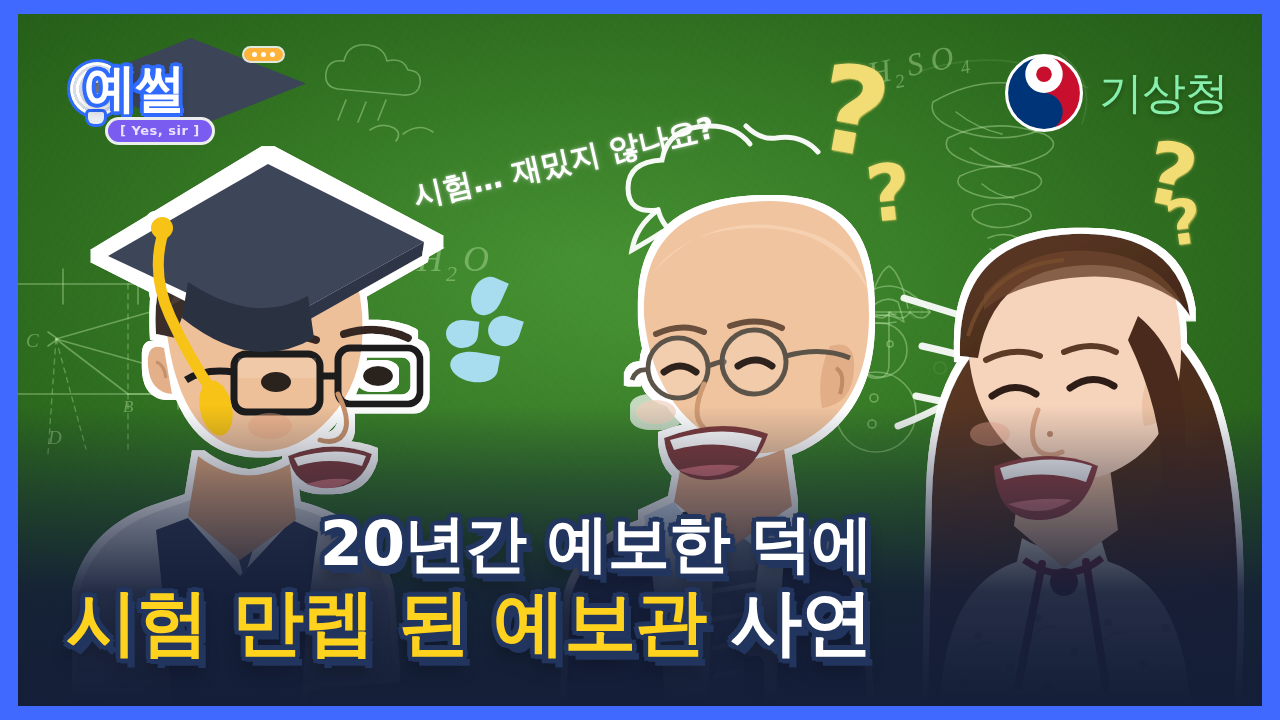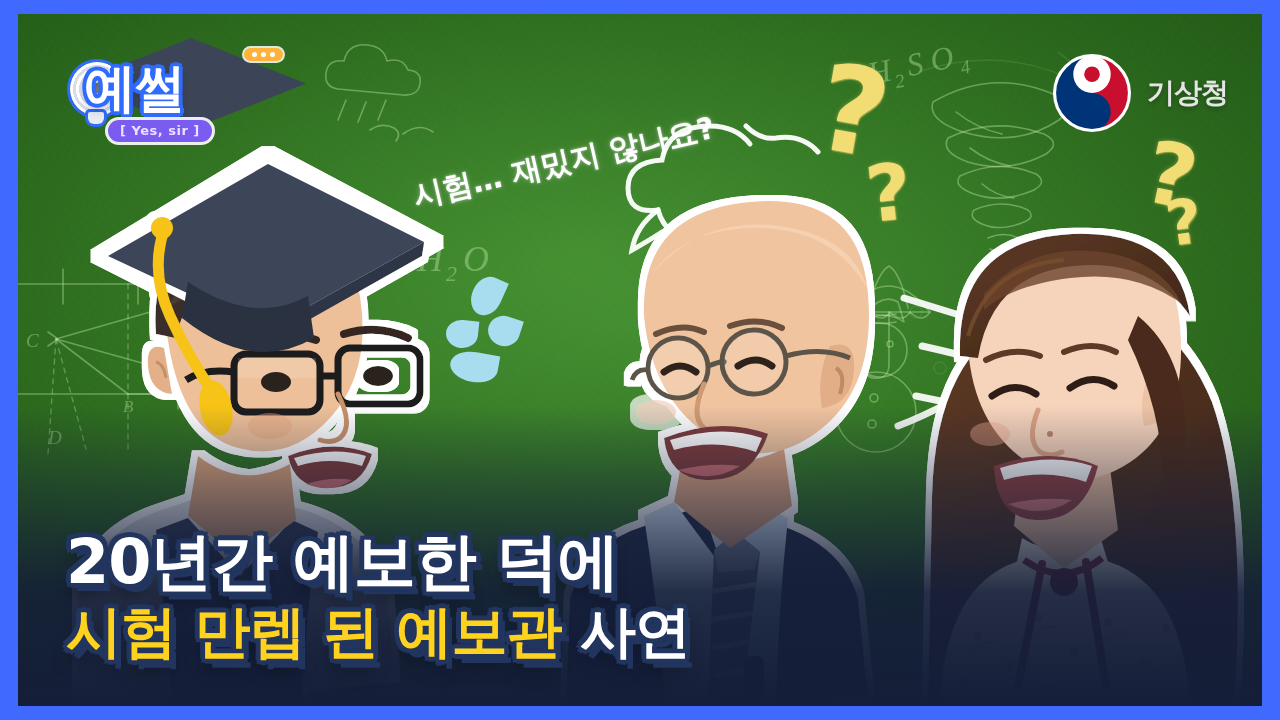--- a/index.html
+++ b/index.html
@@ -117,47 +117,48 @@
     position:absolute; left:170px; top:10px;
     background:#ffb33a; border-radius:11px; padding:4px 8px;
     display:flex; gap:4px; box-shadow:0 0 0 2px rgba(255,255,255,.85);
   }
   .dots-bubble i{ width:5px; height:5px; border-radius:50%; background:#fff; display:block; }
 
   
   #kma{ position:absolute; right:34px; top:40px; display:flex; align-items:center; gap:16px; }
   .taegeuk{ width:78px; height:78px; }
   .kma-text{
-    color:#e5e5e5; font-size:28px; font-weight:700;
+    color:#86efac; font-size:44px; font-weight:400;
     font-family:"DejaVu Sans", sans-serif; letter-spacing:-1px;
     text-shadow:0 2px 5px rgba(0,0,0,.3);
   }
 
   
   .person{ position:absolute; bottom:0; }
   .cut{ filter:drop-shadow(0 0 0 #fff); }
 
   
   #title{ position:absolute; left:48px; bottom:44px; }
   .tline{
     font-family:"DejaVu Sans", sans-serif;
     font-weight:900;
     letter-spacing:-1px;
     white-space:nowrap;
     line-height:1.08;
+    text-align:right;
   }
   #tline1{
     font-size:62px; color:#ffffff;
     text-shadow:
       -4px -4px 0 #22355e, 4px -4px 0 #22355e, -4px 4px 0 #22355e, 4px 4px 0 #22355e,
       0 -5px 0 #22355e, 0 5px 0 #22355e, -5px 0 0 #22355e, 5px 0 0 #22355e,
       6px 8px 0 #22355e, 0 10px 16px rgba(0,0,0,.45);
   }
   #tline2{
-    font-size:56px; margin-top:6px;
+    font-size:72px; margin-top:6px;
     text-shadow:
       -4px -4px 0 #22355e, 4px -4px 0 #22355e, -4px 4px 0 #22355e, 4px 4px 0 #22355e,
       0 -5px 0 #22355e, 0 5px 0 #22355e, -5px 0 0 #22355e, 5px 0 0 #22355e,
       7px 9px 0 #22355e, 0 12px 18px rgba(0,0,0,.45);
   }
   .ty{ color:#ffd21e; }
   .tw{ color:#ffffff; }
 </style>
 </head>
 <body>

